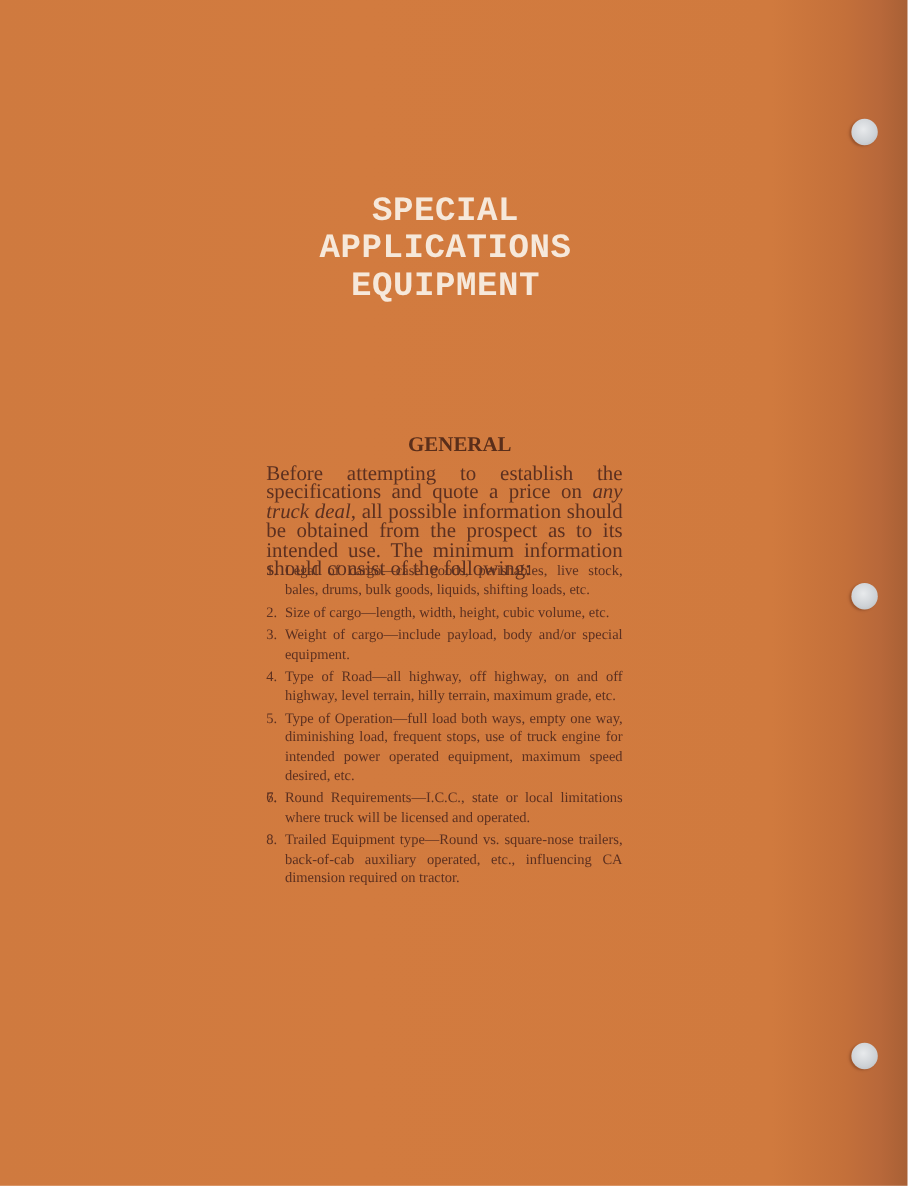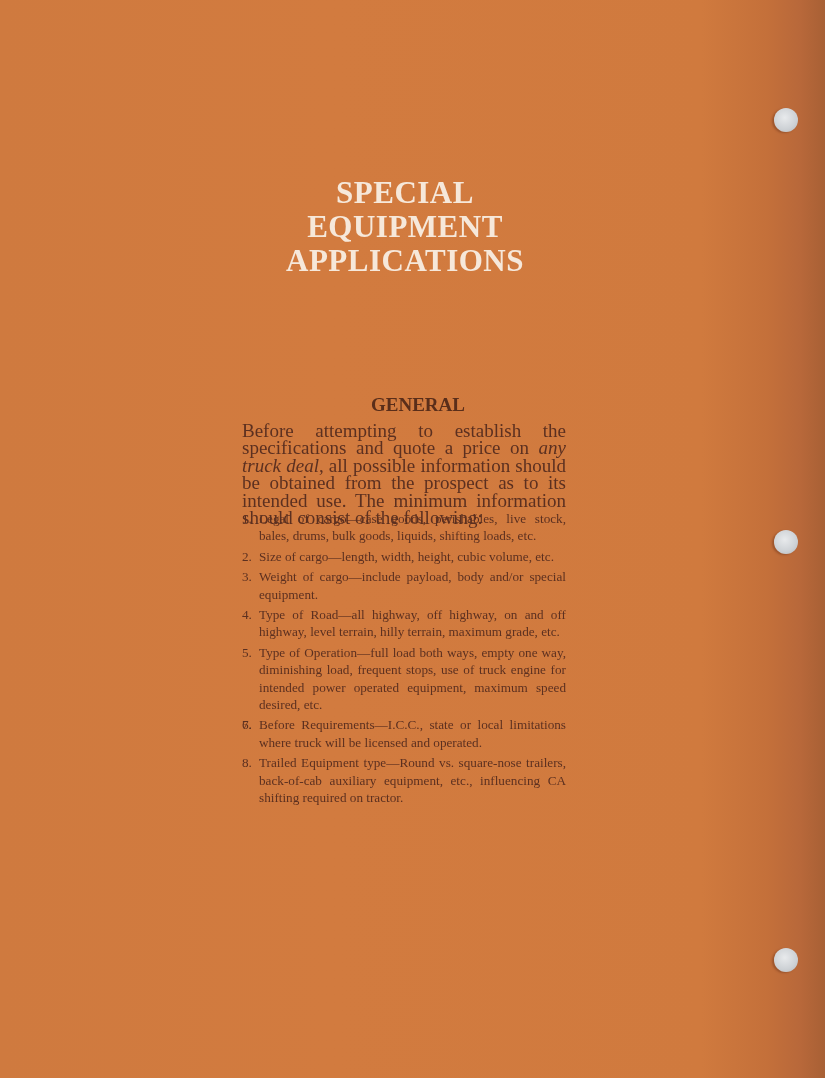--- a/index.html
+++ b/index.html
@@ -8,21 +8,21 @@
     background: linear-gradient(90deg, #cf7a3f 0%, #d27b3f 40%, #d07a3e 85%, #c4703a 93%, #b8683a 97%, #a86035 100%);
     font-family: "Liberation Serif", "DejaVu Serif", serif;
   }
   .page { position:absolute; inset:0; }
   .title {
     position:absolute; left:230px; width:350px; top:176px;
     text-align:center; color:#f6e8da;
     font-family: "Liberation Serif", serif; font-weight:bold;
     font-size:31px; line-height:34px; letter-spacing:0.5px;
   }
-  .title div { display:block; }
+  .title div { display:block;font-family:Liberation Mono, monospace; }
   .section-heading {
     position:absolute; left:243px; width:350px; top:394px;
     text-align:center; color:#5a2e1a; font-weight:bold; font-size:19px;
     font-family: "Liberation Serif", serif;
   }
   .body-text {
     position:absolute; left:242px; width:324px; top:422px;
     color:#5c3020; font-size:19px; line-height:17.4px; text-align:justify;
   }
   .body-text em { font-style:italic; }
@@ -39,37 +39,37 @@
     box-shadow: -2px 1px 2px rgba(90,40,20,0.35);
   }
 </style>
 </head>
 <body>
 
 <div class="page">
 
   <div class="title">
     <div>SPECIAL</div>
+    <div>APPLICATIONS</div>
     <div>EQUIPMENT</div>
-    <div>APPLICATIONS</div>
   </div>
 
   <div class="section-heading">GENERAL</div>
 
   <p class="body-text" style="margin:0;">
     <span>Before attempting to establish the specifications and quote a price on </span><em>any truck deal</em><span>, all possible information should be obtained from the prospect as to its intended use. The minimum information should consist of the following:</span>
   </p>
 
   <ol class="items">
     <li><span class="num">1.</span><span>Legal of cargo—case goods, perishables, live stock, bales, drums, bulk goods, liquids, shifting loads, etc.</span></li>
     <li><span class="num">2.</span><span>Size of cargo—length, width, height, cubic volume, etc.</span></li>
     <li><span class="num">3.</span><span>Weight of cargo—include payload, body and/or special equipment.</span></li>
     <li><span class="num">4.</span><span>Type of Road—all highway, off highway, on and off highway, level terrain, hilly terrain, maximum grade, etc.</span></li>
     <li><span class="num">5.</span><span>Type of Operation—full load both ways, empty one way, diminishing load, frequent stops, use of truck engine for intended power operated equipment, maximum speed desired, etc.</span></li>
     <li><span class="num">6.</span></li>
-    <li><span class="num">7.</span><span>Before Requirements—I.C.C., state or local limitations where truck will be licensed and operated.</span></li>
-    <li><span class="num">8.</span><span>Trailed Equipment type—Round vs. square-nose trailers, back-of-cab auxiliary equipment, etc., influencing CA shifting required on tractor.</span></li>
+    <li><span class="num">7.</span><span>Round Requirements—I.C.C., state or local limitations where truck will be licensed and operated.</span></li>
+    <li><span class="num">8.</span><span>Trailed Equipment type—Round vs. square-nose trailers, back-of-cab auxiliary operated, etc., influencing CA dimension required on tractor.</span></li>
   </ol>
 
   <div class="hole" style="left:774px; top:108px;"></div>
   <div class="hole" style="left:774px; top:530px;"></div>
   <div class="hole" style="left:774px; top:948px;"></div>
 </div>
 
 </body></html>

